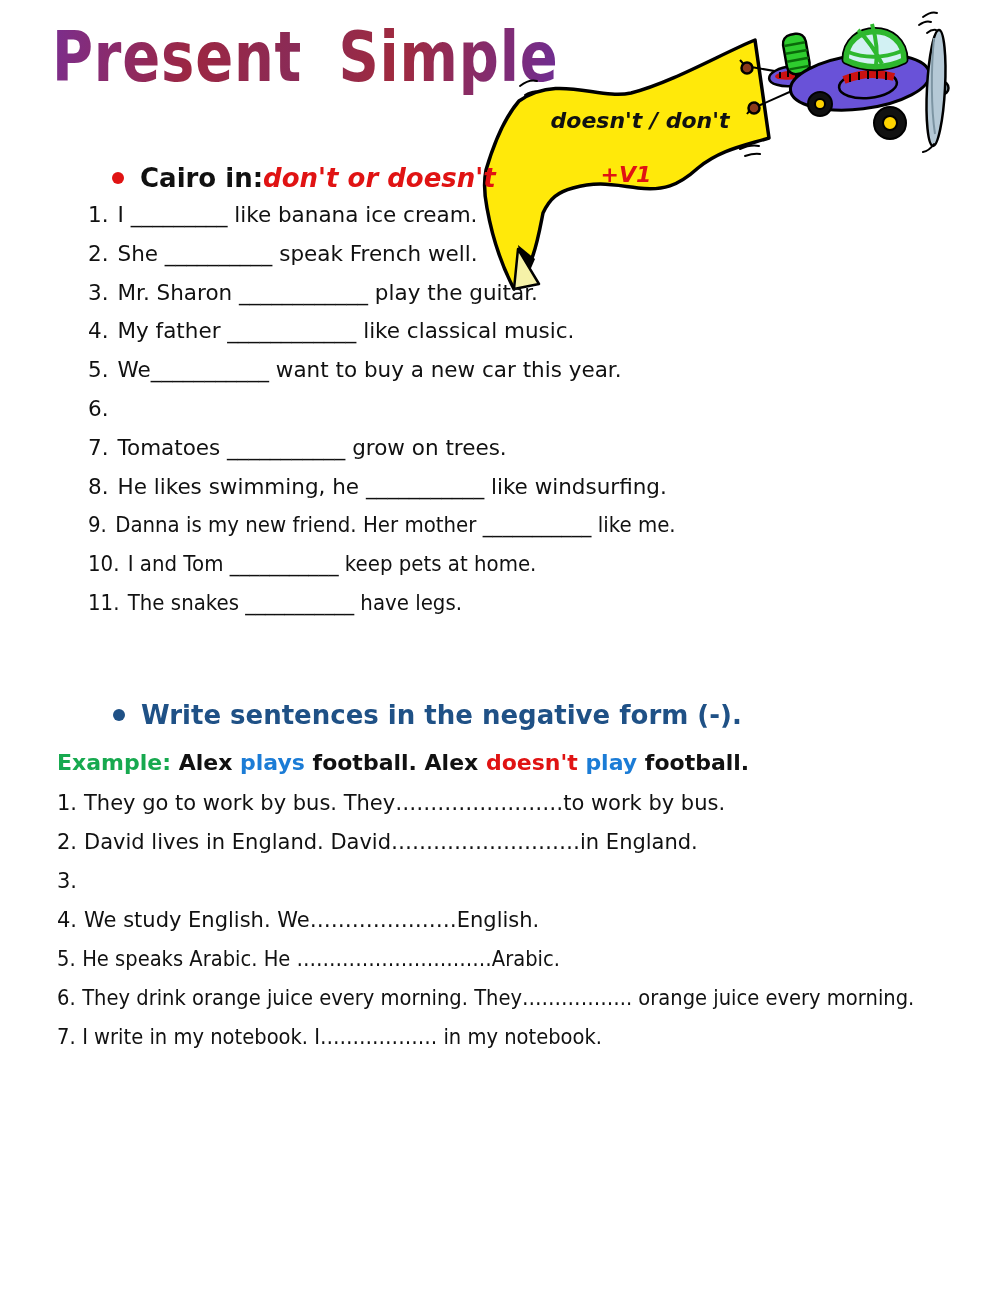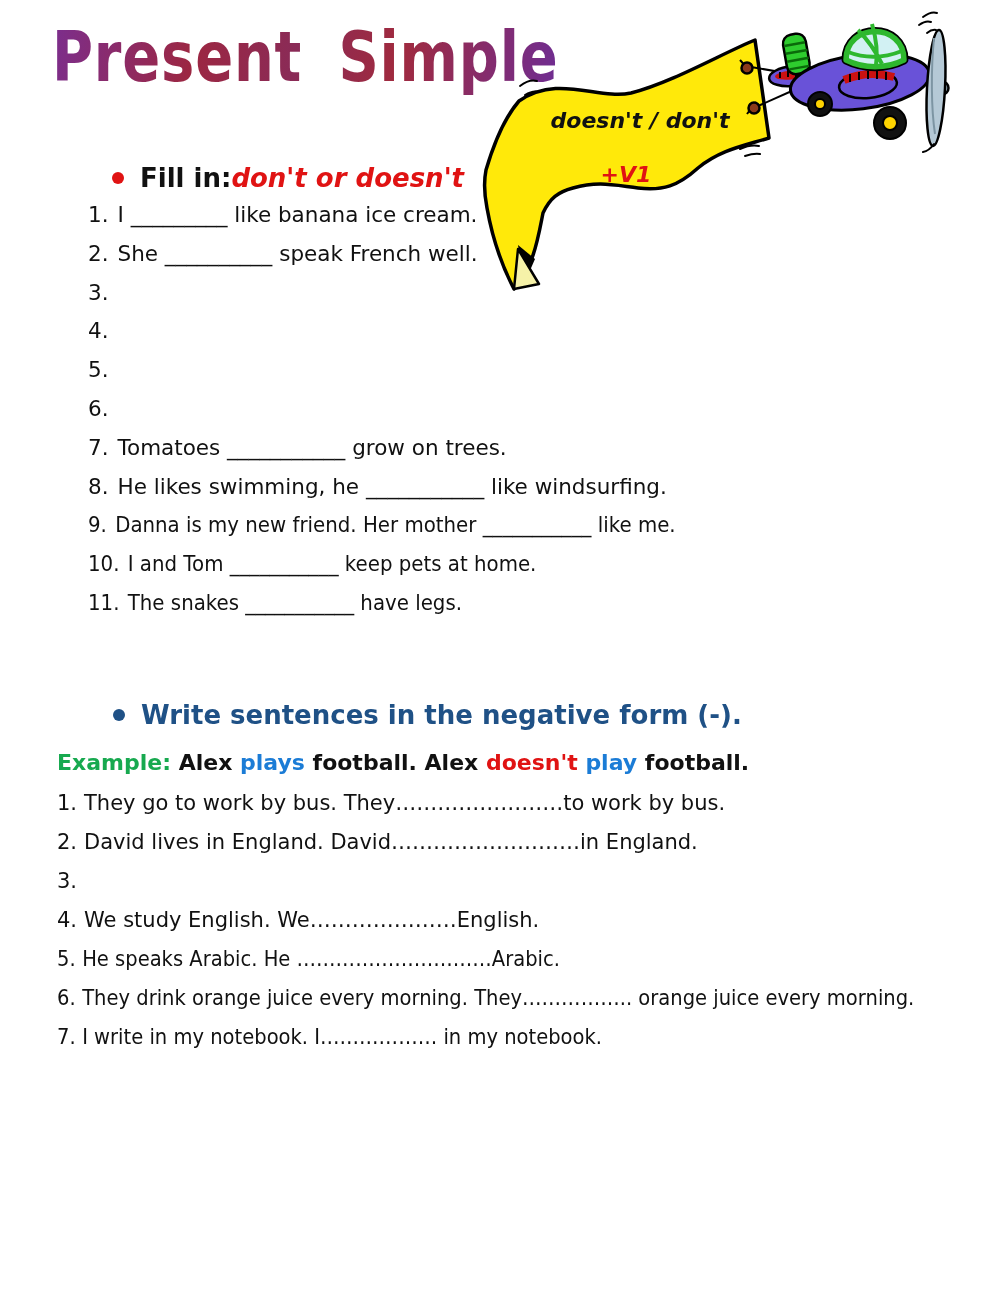--- a/index.html
+++ b/index.html
@@ -110,41 +110,44 @@
       <path d="M 277,148 q 9,-3 15,-2"></path>
       <path d="M 455,9  q 8,-6 14,-4"></path>
       <path d="M 451,17 q 7,-5 12,-3"></path>
       <path d="M 459,25 q 5,-4 9,-3"></path>
       <path d="M 466,136 q -5,7 -11,8"></path>
     </g>
   </svg>
 
   <div class="shead s1head">
     <span class="bullet" style="color: rgb(224, 19, 19); background-color: rgb(224, 19, 19);"></span>
-    <span>Fill in:</span>
+    <span>Cairo in:</span>
     <span class="hred" style="color: rgb(224, 19, 19);">don't or doesn't</span>
   </div>
 
   <ol class="list list1">
     <li class="row">
         <span class="num">1.</span>
         <span>I _________ like banana ice cream.</span>
       </li>
     <li class="row">
         <span class="num">2.</span>
         <span>She __________ speak French well.</span>
       </li>
     <li class="row">
         <span class="num">3.</span>
+        <span>Mr. Sharon ____________ play the guitar.</span>
       </li>
     <li class="row">
         <span class="num">4.</span>
+        <span>My father ____________ like classical music.</span>
       </li>
     <li class="row">
         <span class="num">5.</span>
+        <span>We___________ want to buy a new car this year.</span>
       </li>
     <li class="row">
         <span class="num">6.</span>
       </li>
     <li class="row">
         <span class="num">7.</span>
         <span>Tomatoes ___________ grow on trees.</span>
       </li>
     <li class="row">
         <span class="num">8.</span>

